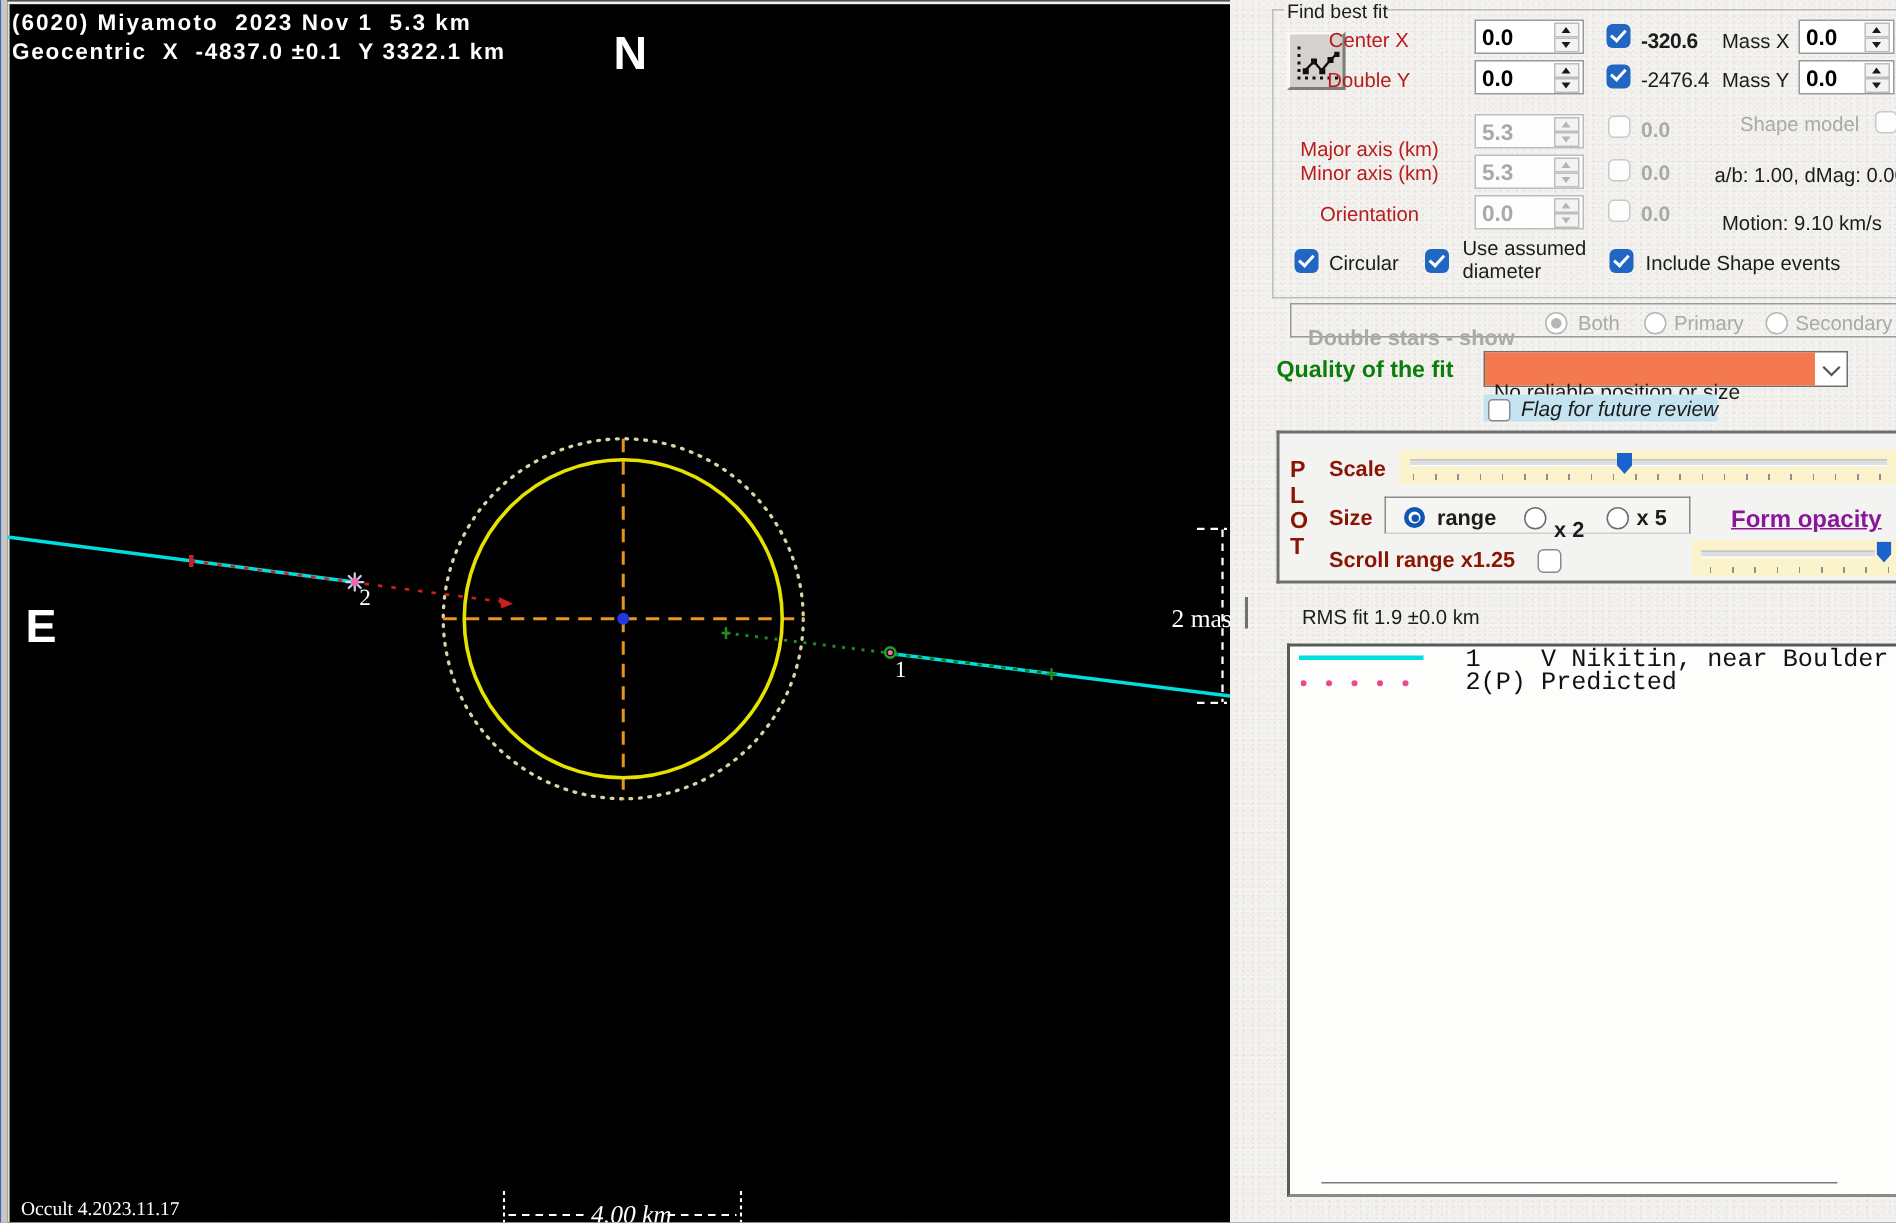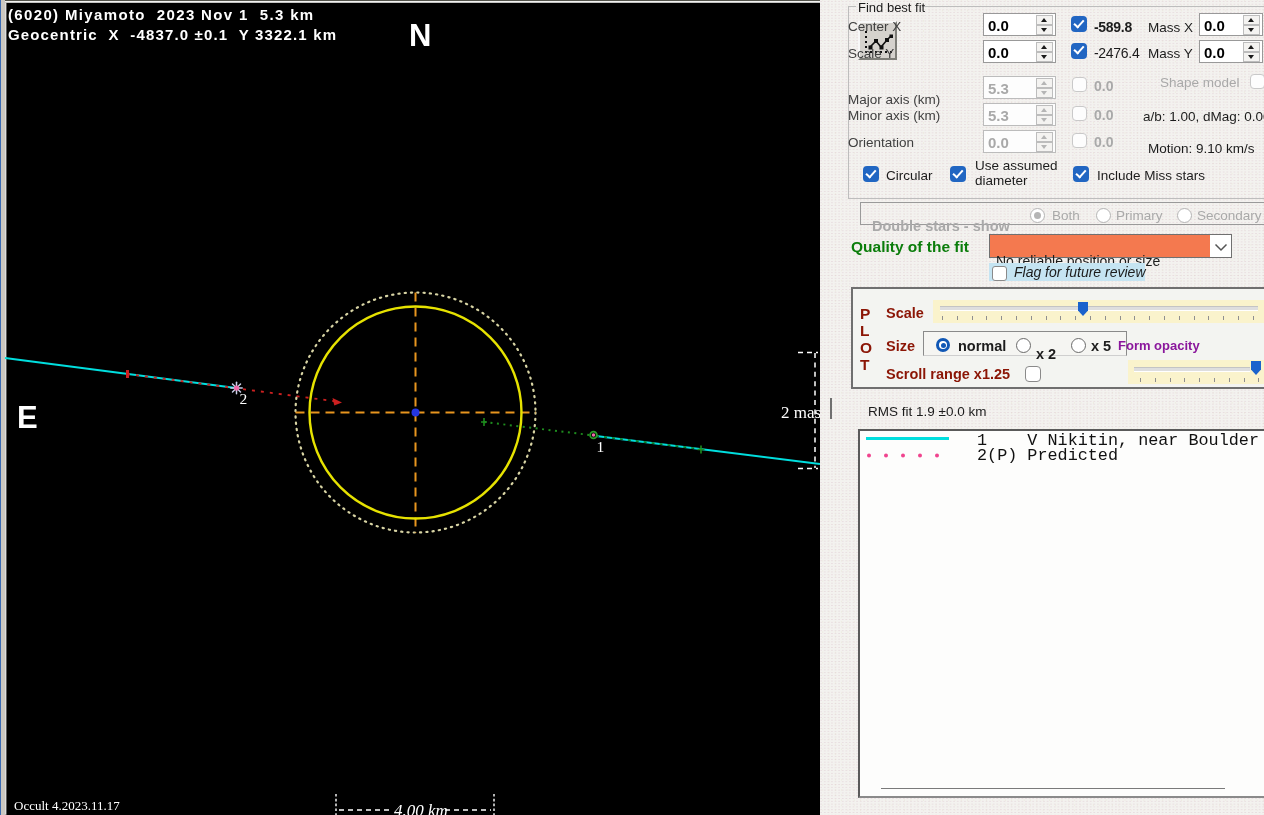--- a/index.html
+++ b/index.html
@@ -3,21 +3,21 @@
 <style>
   html,body{margin:0;padding:0;width:1264px;height:815px;overflow:hidden;
     font-family:"Liberation Sans",sans-serif;background-color:#f3f2ef;
     background-image:radial-gradient(rgba(195,150,170,.22) .5px, transparent .7px),
       radial-gradient(rgba(150,170,200,.20) .5px, transparent .7px),
       radial-gradient(rgba(205,195,140,.16) .5px, transparent .7px);
     background-size:3.6px 2.8px,5.2px 3.9px,6.3px 5.1px;background-position:0 0,2px 1px,1px 3px;}
   .abs{position:absolute;}
   svg{display:block;}
   .lbl{position:absolute;font-size:13.5px;color:#1c1c1c;white-space:nowrap;}
-  .rlbl{position:absolute;font-size:13.5px;color:#404040;white-space:nowrap;text-align:left;}
+  .rlbl{position:absolute;font-size:13.5px;color:#b91c1c;white-space:nowrap;text-align:center;}
   .glbl{color:#a9a9a9;}
   .spin{position:absolute;width:73px;height:23px;background:#fff;border:1px solid #999;box-sizing:border-box;}
   .spin .v{position:absolute;left:4px;top:2.5px;font-size:15px;font-weight:bold;color:#000;}
   .spin.dis{border-color:#bcbcbc;background:#fdfdfd;}
   .spin.dis .v{color:#a9a9a9;}
   .spinbtns{position:absolute;right:2px;top:1px;width:17px;height:19.5px;}
   .sb{position:absolute;left:0;width:17px;height:9.5px;background:#f4f3f1;border:1px solid #bdbdbd;box-sizing:border-box;}
   .sb.up{top:0;} .sb.dn{top:10px;}
   .tri-up{position:absolute;left:4px;top:2px;width:0;height:0;border-left:3.8px solid transparent;border-right:3.8px solid transparent;border-bottom:4.5px solid #1a1a1a;}
   .tri-dn{position:absolute;left:4px;top:2px;width:0;height:0;border-left:3.8px solid transparent;border-right:3.8px solid transparent;border-top:4.5px solid #1a1a1a;}
@@ -134,21 +134,21 @@
     <rect x="8.5" y="22.5" width="4" height="4"></rect>
         <rect x="14" y="16" width="4" height="4"></rect>
         <rect x="19.5" y="22.5" width="4" height="4"></rect>
         <rect x="25" y="15" width="4" height="4"></rect>
         <rect x="29.5" y="11.5" width="3.5" height="3.5"></rect>
   </g>
 </svg>
 </div>
 
 <div class="rlbl" style="left:848px;top:19px;width:129px;">Center X</div>
-<div class="rlbl" style="left:848px;top:45.5px;width:129px;">Scale Y</div>
+<div class="rlbl" style="left:848px;top:45.5px;width:129px;">Double Y</div>
 <div class="rlbl" style="left:848px;top:80px;width:130px;margin-top:12px;">Major axis (km)</div>
 <div class="rlbl" style="left:848px;top:107.5px;width:130px;">Minor axis (km)</div>
 <div class="rlbl" style="left:848px;top:134.5px;width:130px;">Orientation</div>
 
 <div class="spin" style="left:983px;top:13px;">
     <span class="v">0.0</span>
     <span class="spinbtns">
       <span class="sb up">
         <span class="tri-up"></span>
       </span>
@@ -197,21 +197,21 @@
         <span class="tri-up"></span>
       </span>
       <span class="sb dn">
         <span class="tri-dn"></span>
       </span>
     </span>
   </div>
 
 <div class="chk" style="left:1071px;top:16px;"></div>
 <div class="chk" style="left:1071px;top:42.5px;"></div>
-<div class="lbl" style="left:1094px;top:18.5px;font-weight:bold;font-size:14px;letter-spacing:-0.3px;">-589.8</div>
+<div class="lbl" style="left:1094px;top:18.5px;font-weight:bold;font-size:14px;letter-spacing:-0.3px;">-320.6</div>
 <div class="lbl" style="left:1094px;top:45px;font-weight:normal;font-size:14px;letter-spacing:-0.3px;">-2476.4</div>
 <div class="chk disoff" style="left:1072px;top:77px;"></div>
 <div class="chk disoff" style="left:1072px;top:106px;"></div>
 <div class="chk disoff" style="left:1072px;top:133px;"></div>
 <div class="lbl glbl" style="left:1094px;top:77.5px;font-weight:bold;font-size:14px;">0.0</div>
 <div class="lbl glbl" style="left:1094px;top:106.5px;font-weight:bold;font-size:14px;">0.0</div>
 <div class="lbl glbl" style="left:1094px;top:133.5px;font-weight:bold;font-size:14px;">0.0</div>
 
 <div class="lbl" style="left:1148px;top:20px;">Mass X</div>
 <div class="lbl" style="left:1148px;top:46px;">Mass Y</div>
@@ -240,21 +240,21 @@
 <div class="lbl glbl" style="left:1160px;top:75px;">Shape model</div>
 <div class="chk disoff" style="left:1250px;top:74px;"></div>
 <div class="lbl" style="left:1143px;top:109px;">a/b: 1.00, dMag: 0.00</div>
 <div class="lbl" style="left:1148px;top:141px;">Motion: 9.10 km/s</div>
 
 <div class="chk" style="left:863px;top:166px;"></div>
 <div class="lbl" style="left:886px;top:168px;">Circular</div>
 <div class="chk" style="left:950px;top:166px;"></div>
 <div class="lbl" style="left:975px;top:159px;line-height:14.5px;">Use assumed<br>diameter</div>
 <div class="chk" style="left:1073px;top:166px;"></div>
-<div class="lbl" style="left:1097px;top:168px;">Include Miss stars</div>
+<div class="lbl" style="left:1097px;top:168px;">Include Shape events</div>
 
 <div class="abs" style="left:860px;top:202px;width:404px;height:21px;border:1px solid #9a9a9a;border-right:none;"></div>
 <div class="lbl bold glbl" style="left:872px;top:218px;font-size:14.5px;">Double stars - show</div>
 <div class="radio dissel" style="left:1030px;top:208px;"></div>
 <div class="lbl glbl" style="left:1052px;top:208px;">Both</div>
 <div class="radio disoff" style="left:1096px;top:208px;"></div>
 <div class="lbl glbl" style="left:1116px;top:208px;">Primary</div>
 <div class="radio disoff" style="left:1177px;top:208px;"></div>
 <div class="lbl glbl" style="left:1197px;top:208px;">Secondary</div>
 
@@ -275,26 +275,26 @@
 <div class="darkred abs" style="left:860px;top:306px;line-height:16.9px;font-size:15.5px;">P<br>L<br>O<br>T</div>
 <div class="darkred abs" style="left:886px;top:305px;">Scale</div>
 <div class="slider" style="left:933px;top:300px;width:331px;height:23px;"></div>
 <div class="groove" style="left:940px;top:306px;width:318px;"></div>
 <div class="thumb" style="left:1078px;top:302px;"></div>
 <div class="ticks" style="left:942px;top:316px;width:318px;"></div>
 
 <div class="darkred abs" style="left:886px;top:338px;">Size</div>
 <div class="abs" style="left:923px;top:331px;width:204px;height:25px;background:#f5f5f2;border:1px solid #8a8a8a;border-bottom-color:#cfcfcf;box-sizing:border-box;"></div>
 <div class="radio sel" style="left:936px;top:338px;"></div>
-<div class="lbl bold" style="left:958px;top:338px;font-size:14.5px;">normal</div>
+<div class="lbl bold" style="left:958px;top:338px;font-size:14.5px;">range</div>
 <div class="radio" style="left:1016px;top:338px;"></div>
 <div class="lbl bold" style="left:1036px;top:346px;font-size:14.5px;">x 2</div>
 <div class="radio" style="left:1071px;top:338px;"></div>
 <div class="lbl bold" style="left:1091px;top:338px;font-size:14.5px;">x 5</div>
-<div class="abs bold" style="left:1118px;top:338px;font-size:13px;color:#8a169c;">Form opacity</div>
+<div class="abs bold" style="left:1154px;top:338px;font-size:16px;color:#8a169c;text-decoration:underline;">Form opacity</div>
 
 <div class="slider" style="left:1128px;top:360px;width:136px;height:24px;"></div>
 <div class="groove" style="left:1134px;top:367px;width:116px;"></div>
 <div class="thumb" style="left:1251px;top:361px;"></div>
 <div class="ticks" style="left:1140px;top:378px;width:120px;"></div>
 <div class="darkred abs" style="left:886px;top:366px;">Scroll range x1.25</div>
 <div class="chk off" style="left:1025px;top:366px;width:14px;height:14px;"></div>
 
 <div class="lbl" style="left:868px;top:404px;">RMS fit 1.9 ±0.0 km</div>
 

